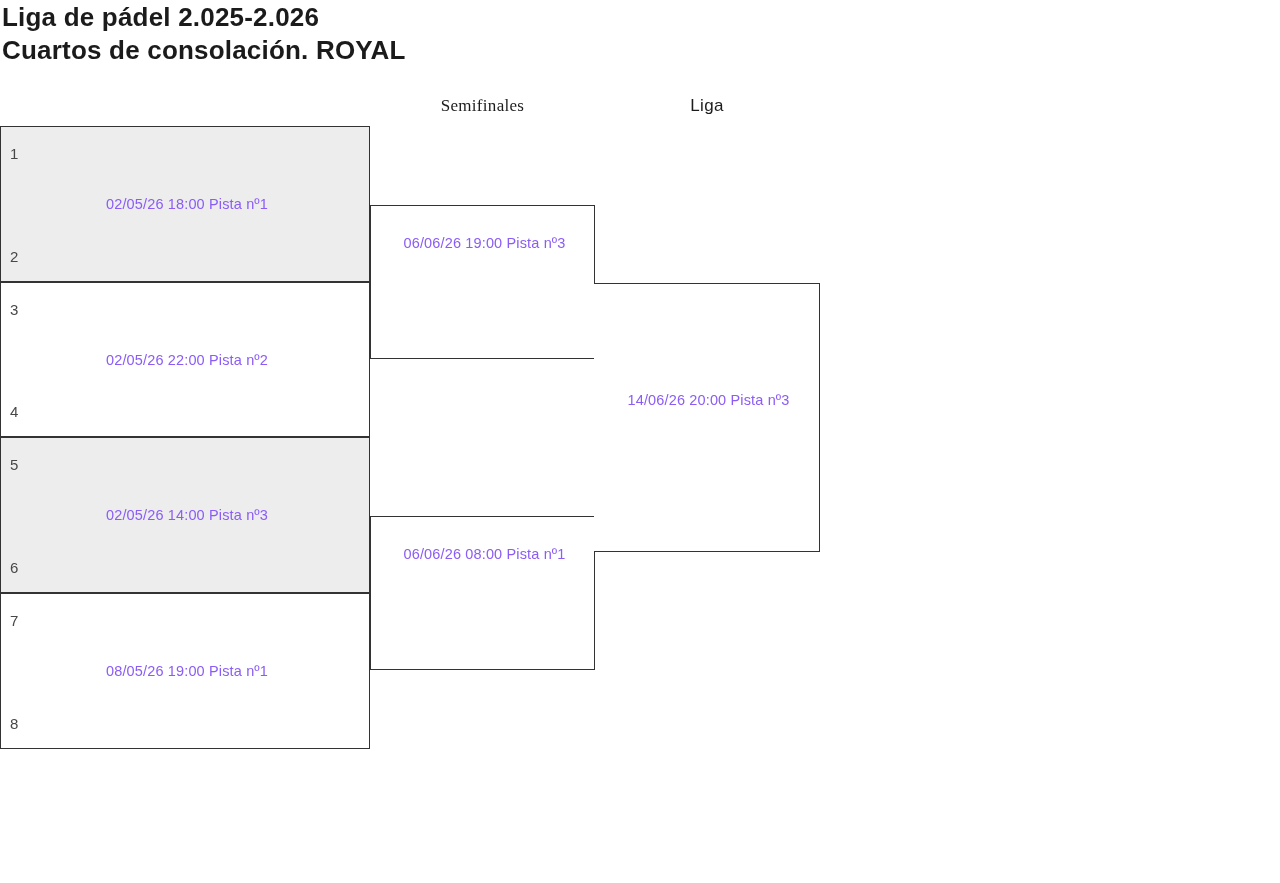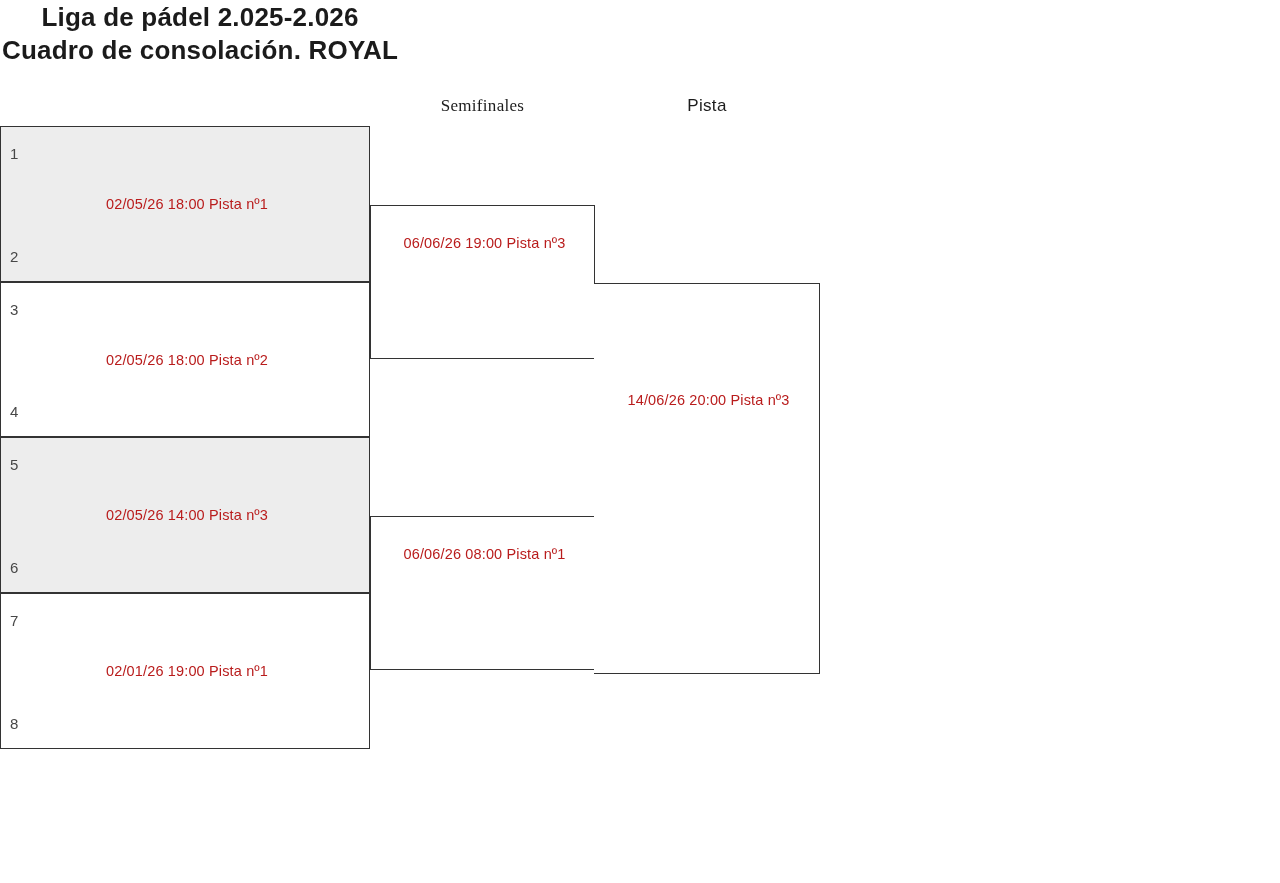--- a/index.html
+++ b/index.html
@@ -22,21 +22,20 @@
     left: 2px;
     top: 1px;
   }
   .title-line {
     font-size: 26px;
     font-weight: bold;
     color: #1b1b1b;
     line-height: 33px;
     letter-spacing: 0.2px;
     white-space: nowrap;
-    text-align: center;
   }
 
   
   .col-header {
     position: absolute;
     top: 96px;
     font-size: 17px;
     color: #1c1c1c;
     text-align: center;
     letter-spacing: 0.3px;
@@ -62,82 +61,82 @@
   #qf4 { top: 593px; height: 156px; }
 
   .sf { left: 370px; width: 225px; height: 154px; }
   #sf1 { top: 205px; text-decoration: underline; }
   #sf2 { top: 516px; }
 
   #final-box {
     left: 594px;
     top: 283px;
     width: 226px;
-    height: 391px;
+    height: 269px;
     border-left: none;
   }
 
   .slot {
     position: absolute;
     left: 9px;
     font-size: 15px;
     color: #474747;
   }
   .slot.top    { top: 18px; }
   .slot.bottom { bottom: 16px; }
 
   .schedule {
     position: absolute;
     left: 4px;
     right: 0;
     text-align: center;
     font-size: 14.5px;
-    color: #b91c1c;
+    color: #8b5cf6;
     letter-spacing: 0.15px;
     white-space: nowrap;
   }
   .qf .schedule        { top: 50%; transform: translateY(-50%); }
   .sf .schedule        { top: 29px; }
   #final-box .schedule { top: 108px; }
 </style>
 </head>
 <body>
 
 <div class="page">
 
   <div class="title-block">
     <div class="title-line">Liga de pádel 2.025-2.026</div>
-    <div class="title-line">Cuadro de consolación. ROYAL</div>
+    <div class="title-line">Cuartos de consolación. ROYAL</div>
   </div>
 
   <div class="col-header" id="hdr-sf">Semifinales</div>
-  <div class="col-header" id="hdr-f">Pista</div>
+  <div class="col-header" id="hdr-f">Liga</div>
 
   <div class="match qf shaded" id="qf1">
     <span class="slot top">1</span>
     <span class="slot bottom">2</span>
     <span class="schedule">02/05/26 18:00 Pista nº1</span>
   </div>
 
   <div class="match qf" id="qf2">
     <span class="slot top">3</span>
     <span class="slot bottom">4</span>
-    <span class="schedule">02/05/26 18:00 Pista nº2</span>
+    <span class="schedule">02/05/26 22:00 Pista nº2</span>
   </div>
 
   <div class="match qf shaded" id="qf3">
     <span class="slot top">5</span>
     <span class="slot bottom">6</span>
     <span class="schedule">02/05/26 14:00 Pista nº3</span>
   </div>
 
   <div class="match qf" id="qf4">
     <span class="slot top">7</span>
     <span class="slot bottom">8</span>
-    <span class="schedule">02/01/26 19:00 Pista nº1</span>
+    <span class="schedule">08/05/26 19:00 Pista nº1</span>
   </div>
 
   <div class="match sf" id="sf1">
     <span class="schedule">06/06/26 19:00 Pista nº3</span>
   </div>
 
   <div class="match sf" id="sf2">
     <span class="schedule">06/06/26 08:00 Pista nº1</span>
   </div>
 

